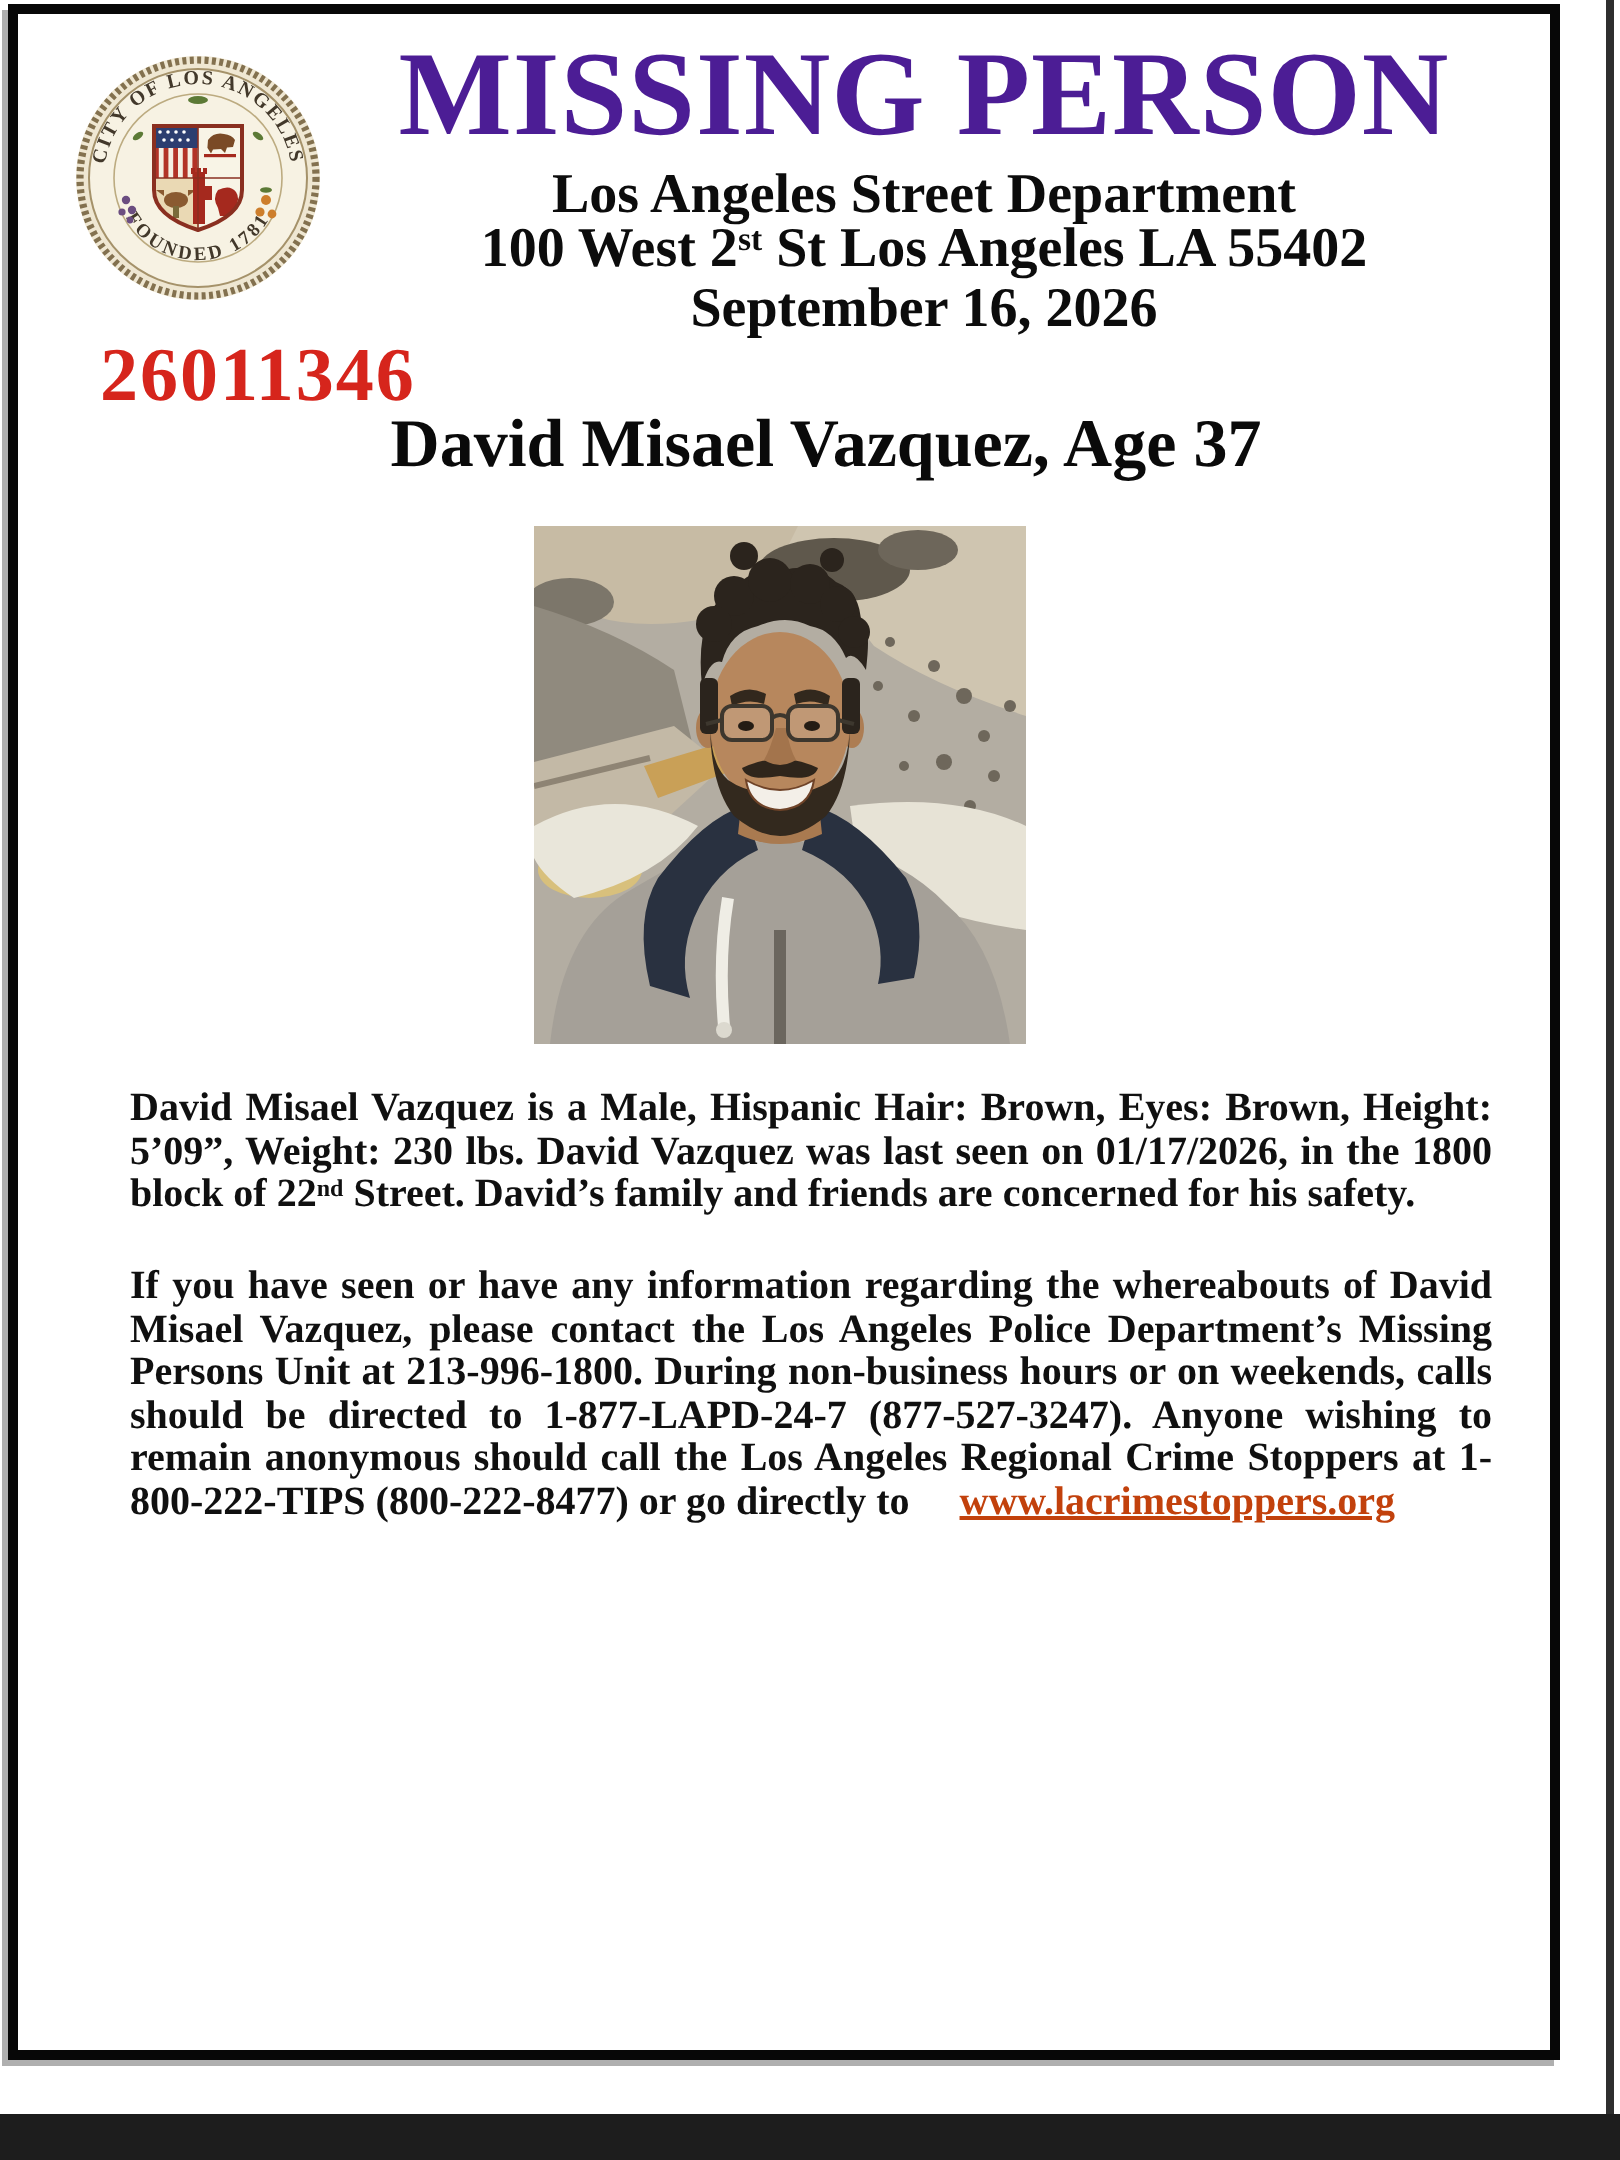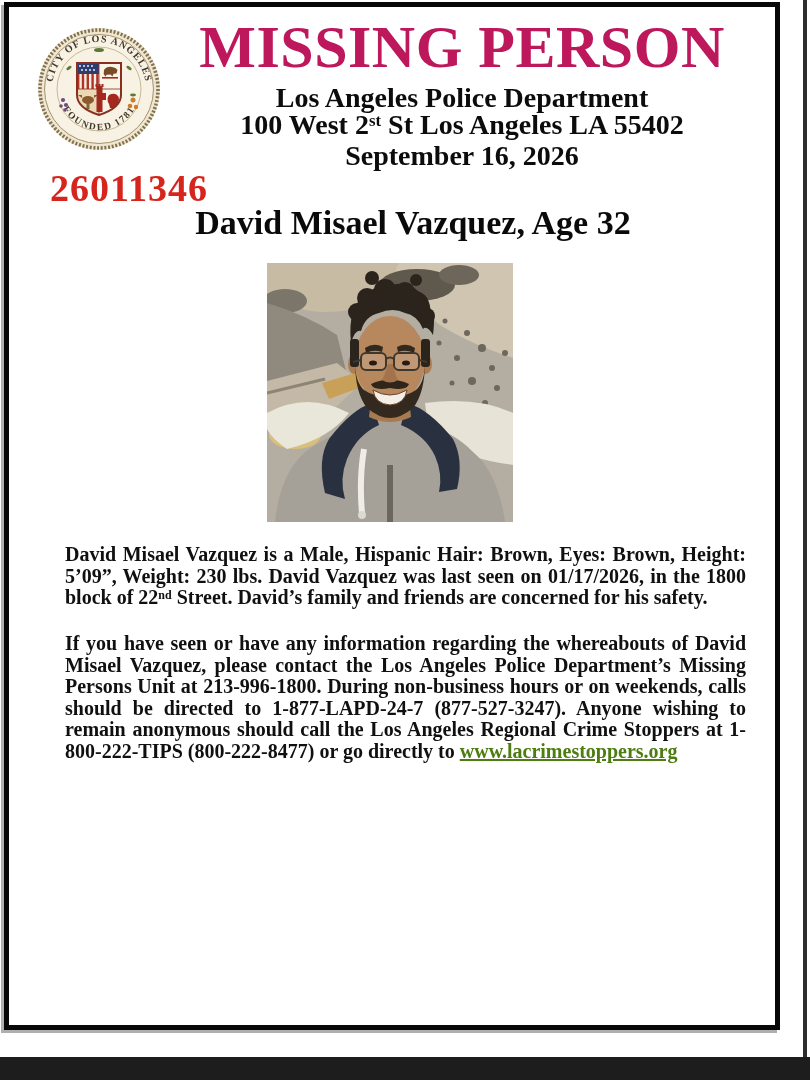--- a/index.html
+++ b/index.html
@@ -12,21 +12,21 @@
     box-sizing:border-box;border:5px solid #070707;
     box-shadow:-3px 3px 0 rgba(110,110,110,.55);
     background:#ffffff;
   }
   .right-line{position:absolute;left:803px;top:0;width:4px;height:1057px;background:#2e2e2e;}
   .bottom-bar{position:absolute;left:0;bottom:0;width:810px;height:23px;background:#1d1d1d;}
 
   .seal{position:absolute;left:36px;top:26px;width:126px;height:126px;}
 
   .header-text{position:absolute;left:180px;top:18px;width:564px;text-align:center;}
-  .title{font-size:60px;line-height:58px;letter-spacing:0.5px;color:#be185d;}
+  .title{font-size:60px;line-height:58px;letter-spacing:0.5px;color:#4c1d95;}
   .dept,.addr,.datel{font-size:28px;line-height:27px;color:#0c0c0c;}
   .dept{margin-top:8px;}
 
   .case-number{
     position:absolute;left:50px;top:168px;width:760px;text-align:left;
     font-size:38px;line-height:40px;color:#d6251c;letter-spacing:1px;
   }
   .subject-name{
     position:absolute;left:25px;top:205px;width:776px;text-align:center;
     font-size:34px;line-height:36px;color:#0a0a0a;
@@ -35,21 +35,21 @@
   .photo{position:absolute;left:267px;top:263px;width:246px;height:259px;overflow:hidden;}
 
   .para{
     position:absolute;left:65px;width:681px;text-align:justify;
     font-size:20px;line-height:21.6px;color:#101010;
   }
   .para1{top:544px;}
   .para2{top:633px;}
 
   .sup{font-size:60%;position:relative;top:-0.45em;}
-  a.cslink{color:#4d7c0f;text-decoration:underline;font-weight:bold;}
+  a.cslink{color:#c2410c;text-decoration:underline;font-weight:bold;margin-left:20px;}
 </style>
 </head>
 <body>
 
 <div class="page">
   <div class="frame"></div>
 
   <div class="seal">
     <svg viewBox="0 0 126 126" width="126" height="126">
       <circle cx="63" cy="63" r="61" fill="#efe7d2"></circle>
@@ -120,27 +120,27 @@
         </g>
         <path d="M -22 -24 H 22 V 8 Q 22 21 0 28 Q -22 21 -22 8 Z" fill="none" stroke="#8a2f20" stroke-width="2"></path>
         <path d="M 0 -24 V 27" stroke="#8a2f20" stroke-width="0.8"></path>
         <path d="M -22 2 H 22" stroke="#8a2f20" stroke-width="0.8"></path>
       </g>
     </svg>
   </div>
 
   <div class="header-text">
     <div class="title">MISSING PERSON</div>
-    <div class="dept">Los Angeles Police Department</div>
+    <div class="dept">Los Angeles Street Department</div>
     <div class="addr"><span>100 West 2</span><span class="sup">st</span><span> St Los Angeles LA 55402</span></div>
     <div class="datel">September 16, 2026</div>
   </div>
 
   <div class="case-number">26011346</div>
-  <div class="subject-name">David Misael Vazquez, Age 32</div>
+  <div class="subject-name">David Misael Vazquez, Age 37</div>
 
   <div class="photo">
     <svg viewBox="0 0 246 259" width="246" height="259">
       <rect width="246" height="259" fill="#b3ada2"></rect>
       <path d="M0 0 H246 V95 Q200 80 170 60 Q150 35 140 10 L0 14 Z" fill="#cfc5b0"></path>
       <path d="M0 0 H132 L112 40 Q62 55 30 45 L0 60 Z" fill="#c7bba4"></path>
       <ellipse cx="150" cy="22" rx="38" ry="16" fill="#5f584c"></ellipse>
       <ellipse cx="192" cy="12" rx="20" ry="10" fill="#6d665a"></ellipse>
       <ellipse cx="18" cy="38" rx="22" ry="12" fill="#7c766a"></ellipse>
       <path d="M0 40 Q40 52 70 72 L80 112 40 132 0 122 Z" fill="#908a7e"></path>

